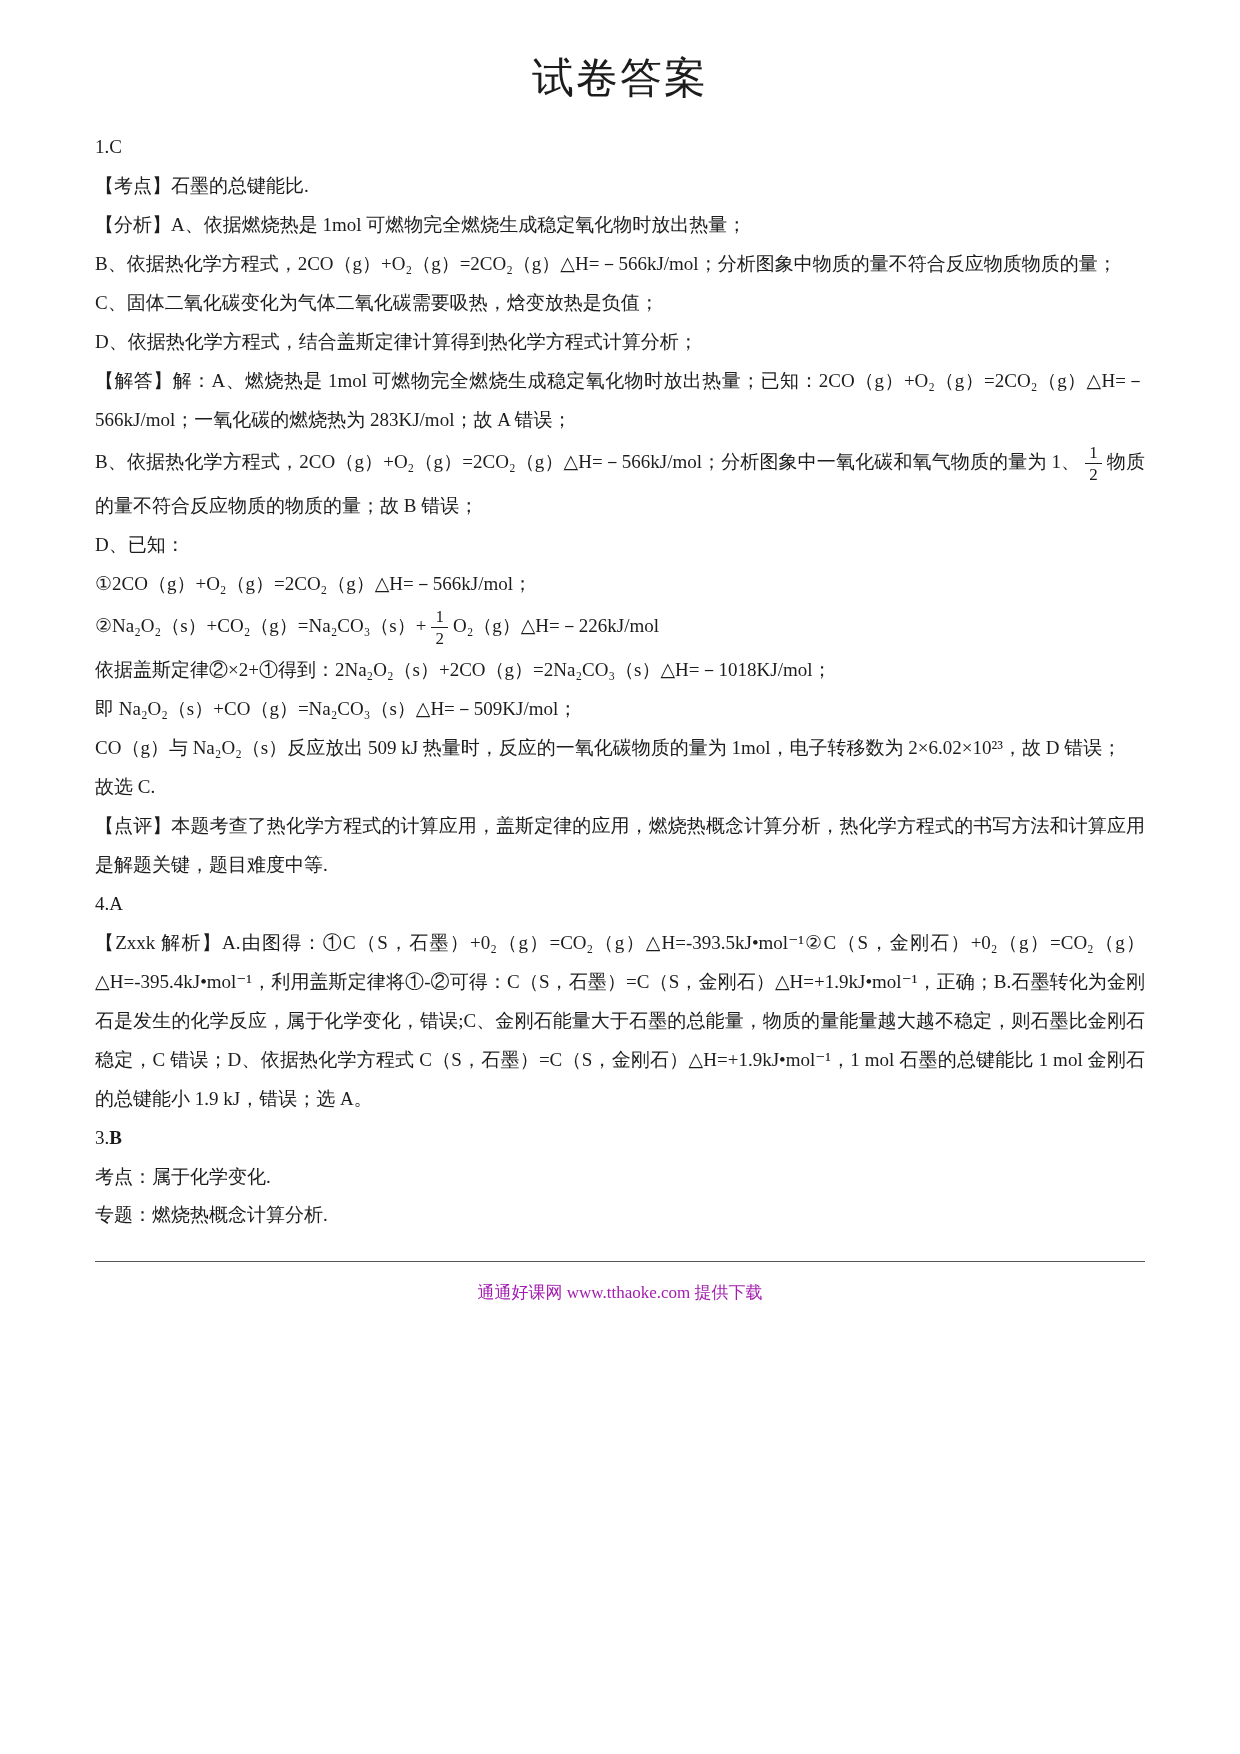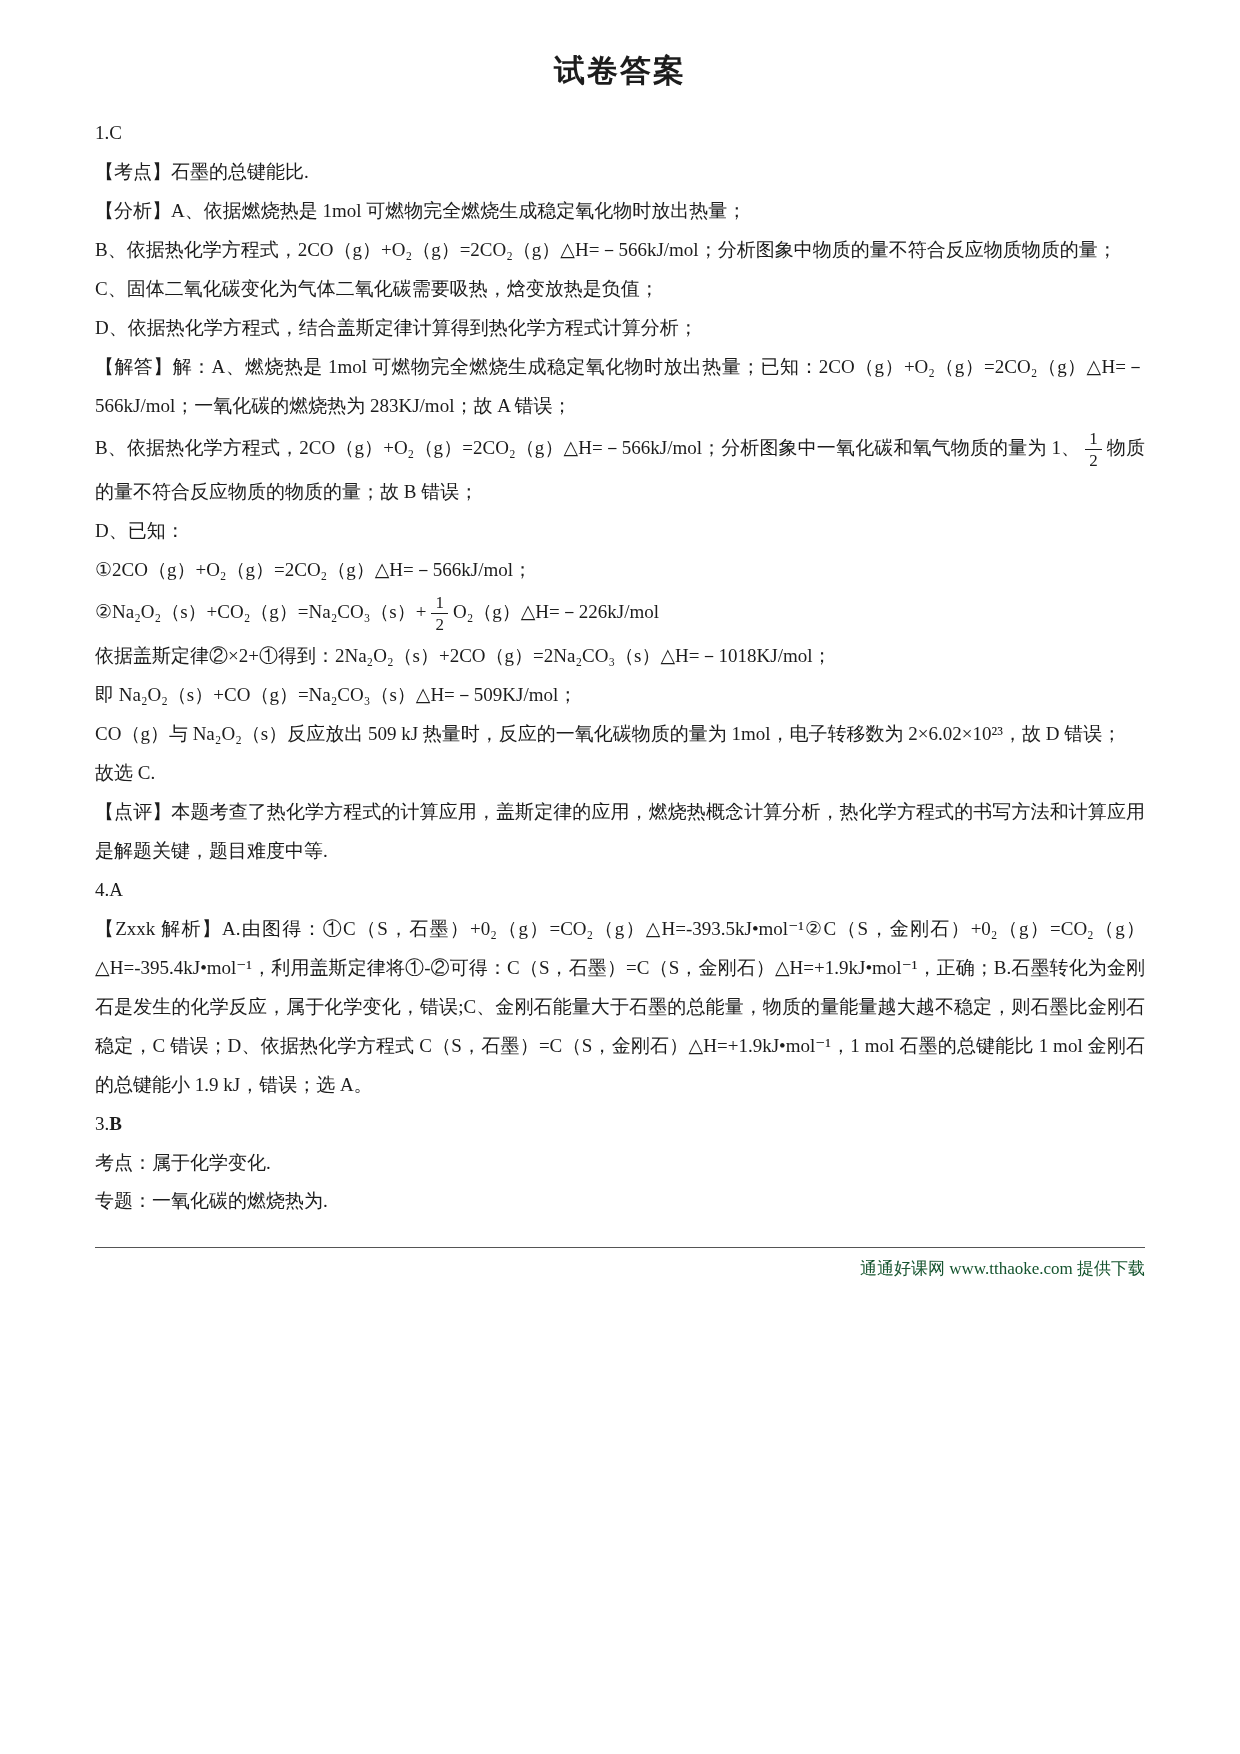--- a/index.html
+++ b/index.html
@@ -10,22 +10,22 @@
     margin: 0 auto;
     background: #ffffff;
     box-sizing: border-box;
     padding: 50px 95px 40px 95px;
     font-family: "Liberation Serif", "DejaVu Serif", serif;
     color: #1c1c1c;
     font-size: 19px;
   }
   .title {
     text-align: center;
-    font-size: 31px;
-    font-weight: bold;
+    font-size: 42px;
+    font-weight: normal;
     margin: 0 0 22px 0;
     letter-spacing: 2px;
   }
   .line {
     margin: 0;
     line-height: 2.05;
     text-align: justify;
     word-break: break-word;
   }
   .bold { font-weight: bold; }
@@ -39,24 +39,24 @@
     margin: 2px 5px;
   }
   .frac .num {
     border-bottom: 1.5px solid #1c1c1c;
     padding: 0 4px;
   }
   .frac .den { padding: 0 4px; }
   .footer {
     margin-top: 26px;
     border-top: 1px solid #555;
-    padding-top: 9px;
-    text-align: right;
+    padding-top: 19px;
+    text-align: center;
     font-size: 17px;
-    color: #14532d;
+    color: #a21caf;
   }
 </style>
 </head>
 <body>
 
 <div class="page">
 
   <h1 class="title">试卷答案</h1>
 
   <p class="line">1.C</p>
@@ -91,19 +91,19 @@
   <p class="line">【点评】本题考查了热化学方程式的计算应用，盖斯定律的应用，燃烧热概念计算分析，热化学方程式的书写方法和计算应用是解题关键，题目难度中等.</p>
 
   <p class="line">4.A</p>
   <p class="line">【Zxxk 解析】A.由图得：①C（S，石墨）+0₂（g）=CO₂（g）△H=-393.5kJ•mol⁻¹②C（S，金刚石）+0₂（g）=CO₂（g）△H=-395.4kJ•mol⁻¹，利用盖斯定律将①-②可得：C（S，石墨）=C（S，金刚石）△H=+1.9kJ•mol⁻¹，正确；B.石墨转化为金刚石是发生的化学反应，属于化学变化，错误;C、金刚石能量大于石墨的总能量，物质的量能量越大越不稳定，则石墨比金刚石稳定，C 错误；D、依据热化学方程式 C（S，石墨）=C（S，金刚石）△H=+1.9kJ•mol⁻¹，1 mol 石墨的总键能比 1 mol 金刚石的总键能小 1.9 kJ，错误；选 A。</p>
 
   <p class="line">
     <span>3.</span><span class="bold">B</span>
   </p>
 
   <p class="line">考点：属于化学变化.</p>
-  <p class="line">专题：一氧化碳的燃烧热为.</p>
+  <p class="line">专题：燃烧热概念计算分析.</p>
 
   <div class="footer">
     <span>通通好课网 www.tthaoke.com 提供下载</span>
   </div>
 
 </div>
 
 </body></html>

